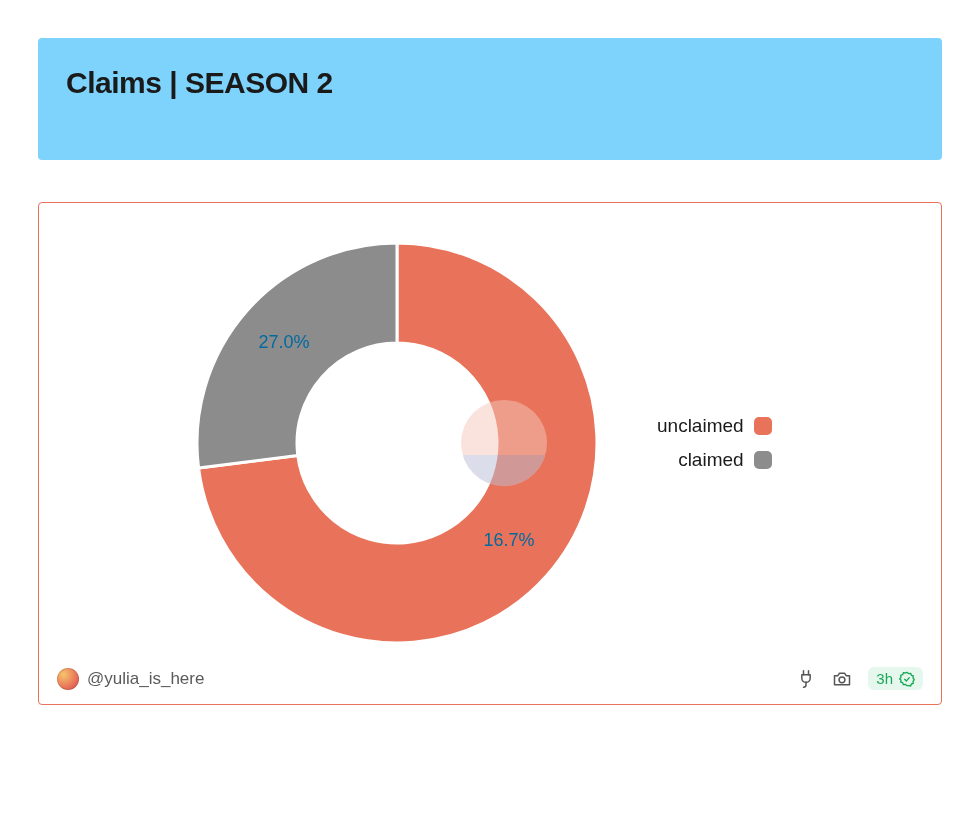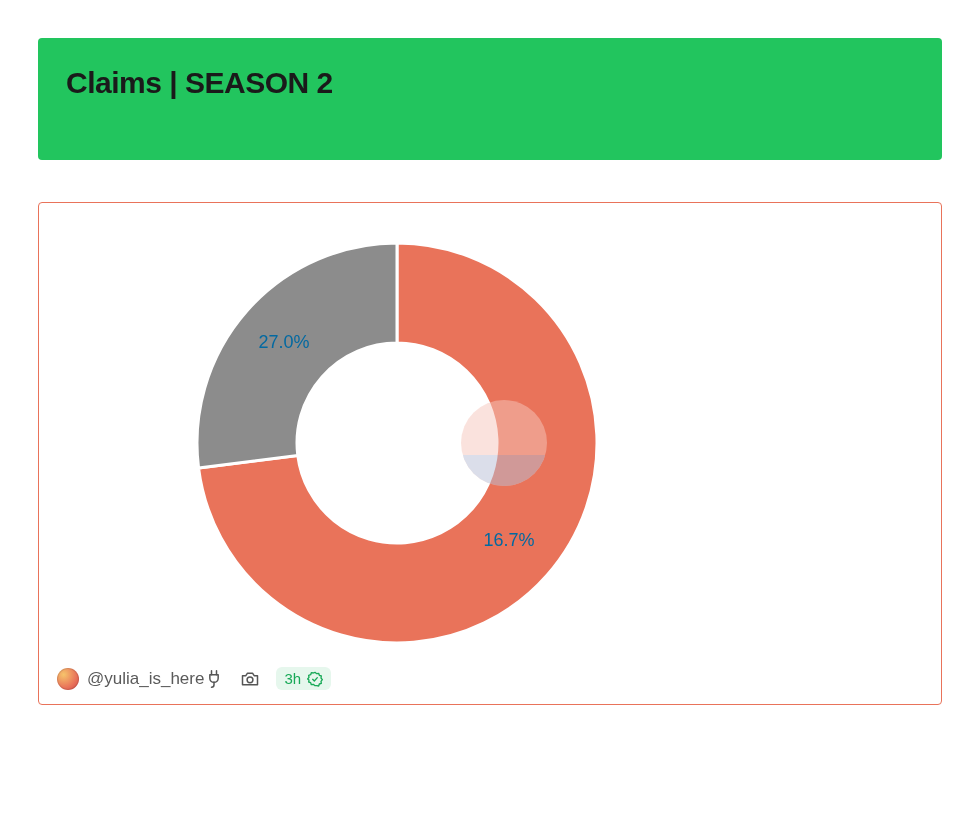--- a/index.html
+++ b/index.html
@@ -7,21 +7,21 @@
     font-family: -apple-system, BlinkMacSystemFont, "Segoe UI", Helvetica, Arial, sans-serif;
     background: #ffffff;
     width: 980px;
     height: 828px;
     overflow: hidden;
     color: #1a1a1a;
   }
 
   .header-band {
     margin: 38px 38px 0 38px;
-    background: #22c55e;
+    background: #7dd3fc;
     padding: 28px 28px 60px 28px;
     border-radius: 4px;
   }
   .header-title {
     font-size: 30px;
     font-weight: 700;
     letter-spacing: -0.5px;
     color: #1a1a1a;
   }
 
@@ -97,21 +97,21 @@
     margin-right: 18px;
   }
   .legend-item { display:flex; align-items:center; gap:10px; }
   .legend-swatch {
     width: 18px; height: 18px; border-radius: 5px;
   }
 
   .card-footer {
     display: flex;
     align-items: center;
-    justify-content: flex-start;
+    justify-content: space-between;
     margin-top: 4px;
     font-size: 17px;
     color: #5a5a5a;
   }
   .author { display:flex; align-items:center; gap:8px; }
   .avatar {
     width: 22px; height: 22px; border-radius: 50%;
     background: radial-gradient(circle at 30% 30%, #f6c46b, #e9735a 60%, #c44 100%);
     box-shadow: inset 0 0 0 1px rgba(0,0,0,0.1);
   }
@@ -145,20 +145,30 @@
         <div class="wm-circle">
           <div class="wm-top"></div>
             <div class="wm-bot"></div>
         </div>
       </div>
 
       <div class="slice-label" id="label-0" style="left: 306.517px; top: 307.197px;">16.7%</div>
       <div class="slice-label" id="label-1" style="left: 81.4833px; top: 108.803px;">27.0%</div>
     </div>
 
+    <div class="legend">
+      <div class="legend-item">
+        <span>unclaimed</span>
+        <span class="legend-swatch" id="sw-0" style="background: rgb(233, 115, 90);"></span>
+      </div>
+      <div class="legend-item">
+        <span>claimed</span>
+        <span class="legend-swatch" id="sw-1" style="background: rgb(140, 140, 140);"></span>
+      </div>
+    </div>
   </div>
 
   <div class="card-footer">
     <div class="author">
       <div class="avatar"></div>
       <span>@yulia_is_here</span>
     </div>
     <div class="footer-right">
       <span class="footer-icon">
         <svg width="20" height="20" viewBox="0 0 24 24" fill="none" stroke="currentColor" stroke-width="1.8" stroke-linecap="round" stroke-linejoin="round">

